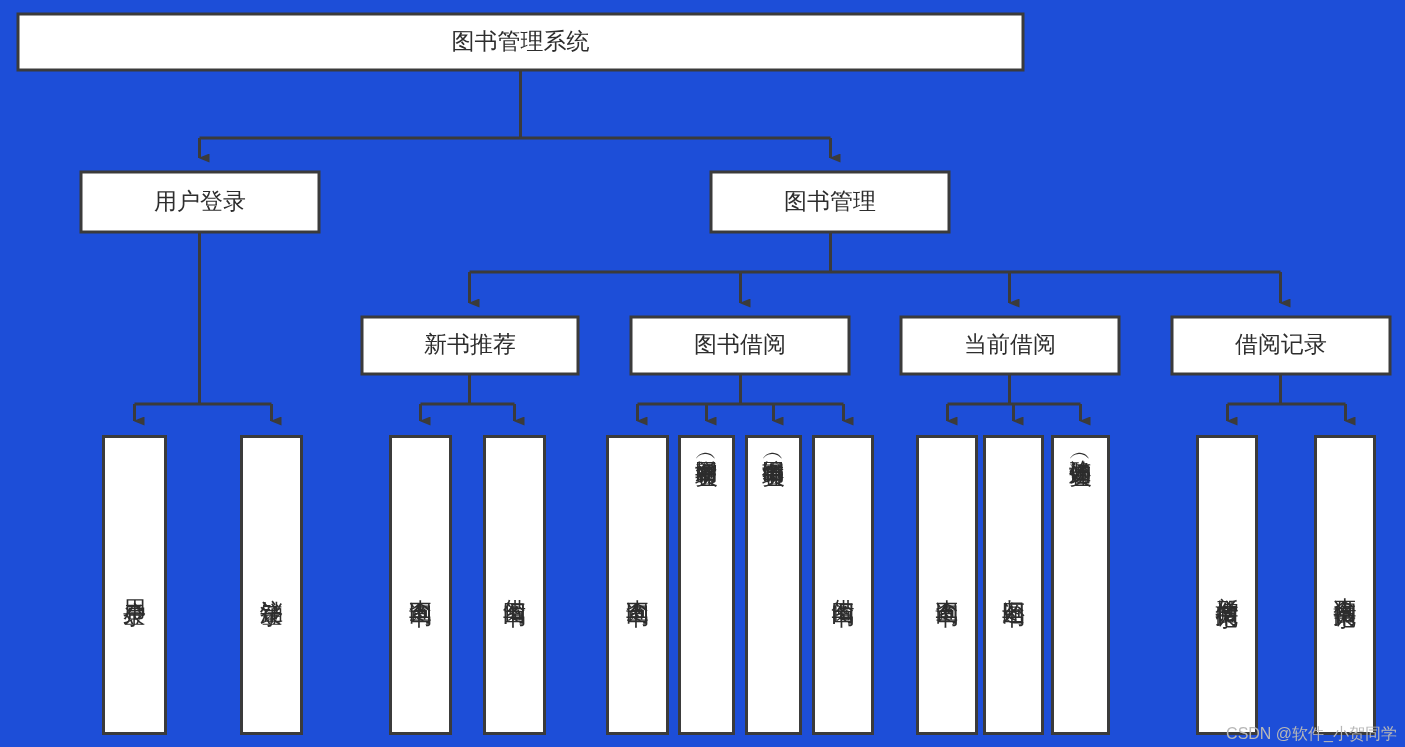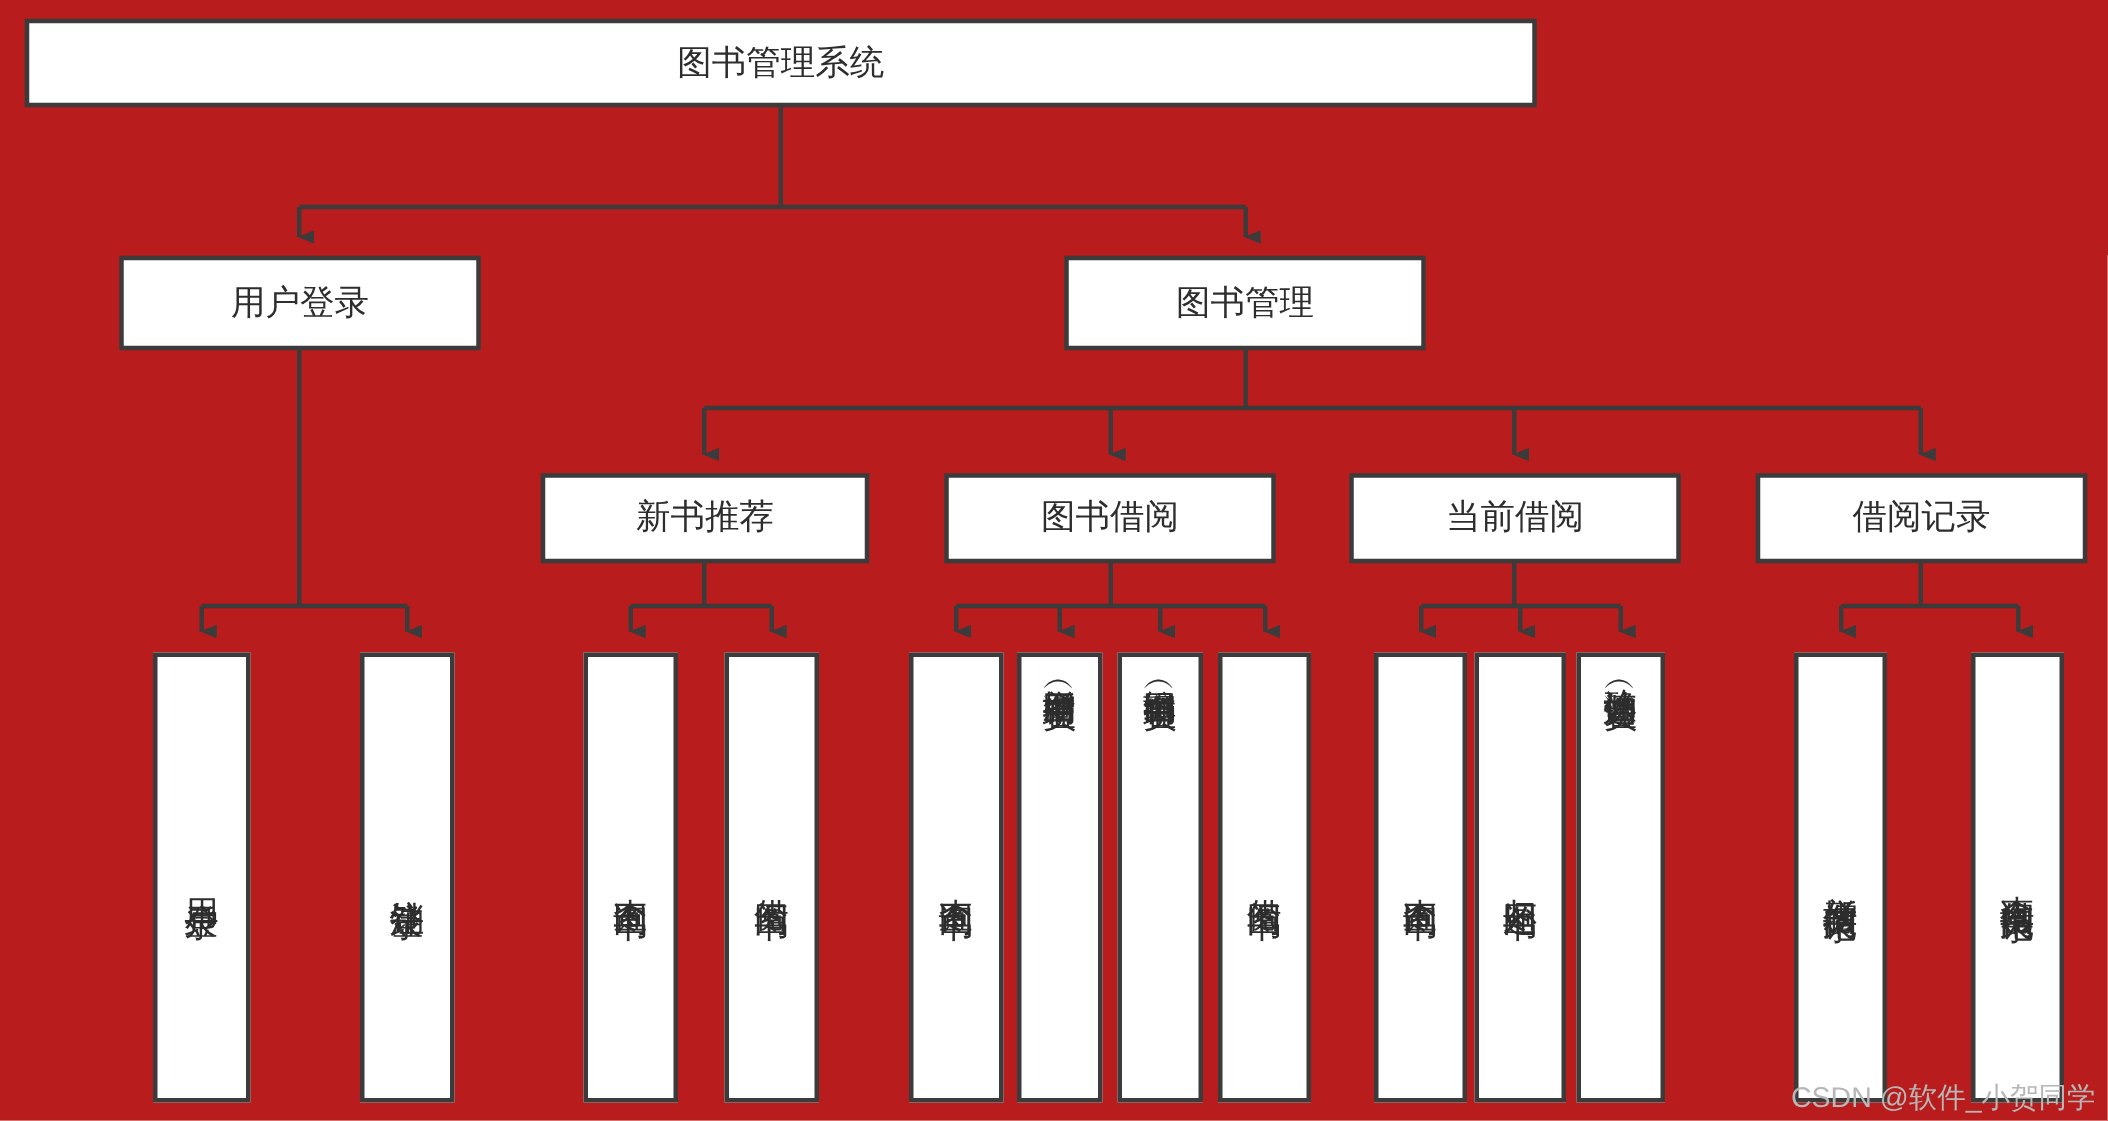--- a/index.html
+++ b/index.html
@@ -1,20 +1,20 @@
 <!DOCTYPE html>
 <html><head>
 <meta charset="utf-8">
 <style>
   html,body{margin:0;padding:0;background:#ffffff;}
   body{
     width:1405px;height:747px;overflow:hidden;
     font-family:"Liberation Sans","DejaVu Sans",sans-serif;
   }
-  #diagram-root{position:relative;width:1405px;height:747px;background:#b91c1c;}
+  #diagram-root{position:relative;width:1405px;height:747px;background:#1d4ed8;}
   svg#flow{position:absolute;left:0;top:0;width:1405px;height:747px;}
   .box-rect{fill:#ffffff;stroke:#3b3b3b;stroke-width:3;}
   .connector{stroke:#3b3b3b;stroke-width:3;fill:none;stroke-linecap:butt;}
   .node-label{
     fill:#2d2d2d;font-family:"Liberation Sans","DejaVu Sans",sans-serif;
     font-size:23px;text-anchor:middle;dominant-baseline:middle;
   }
   .vert-box{
     position:absolute;box-sizing:border-box;
     background:#ffffff;border:3px solid #3b3b3b;
@@ -25,21 +25,21 @@
     writing-mode:vertical-rl;text-orientation:upright;
     font-family:"Liberation Sans","DejaVu Sans",sans-serif;
     font-size:23px;line-height:1.34;color:#2d2d2d;
     letter-spacing:2px;white-space:nowrap;
     text-align:center;
   }
   .vert-text.tight{font-size:22px;letter-spacing:1px;}
   .watermark{
     position:absolute;right:8px;bottom:2px;
     font-family:"Liberation Sans","DejaVu Sans",sans-serif;
-    font-size:19px;color:#b7b7b7;white-space:nowrap;
+    font-size:16px;color:#b7b7b7;white-space:nowrap;
     pointer-events:none;user-select:none;
   }
 </style>
 </head>
 <body>
 
 <div id="diagram-root">
 
   <svg id="flow" viewBox="0 0 1405 747">
     <defs>

